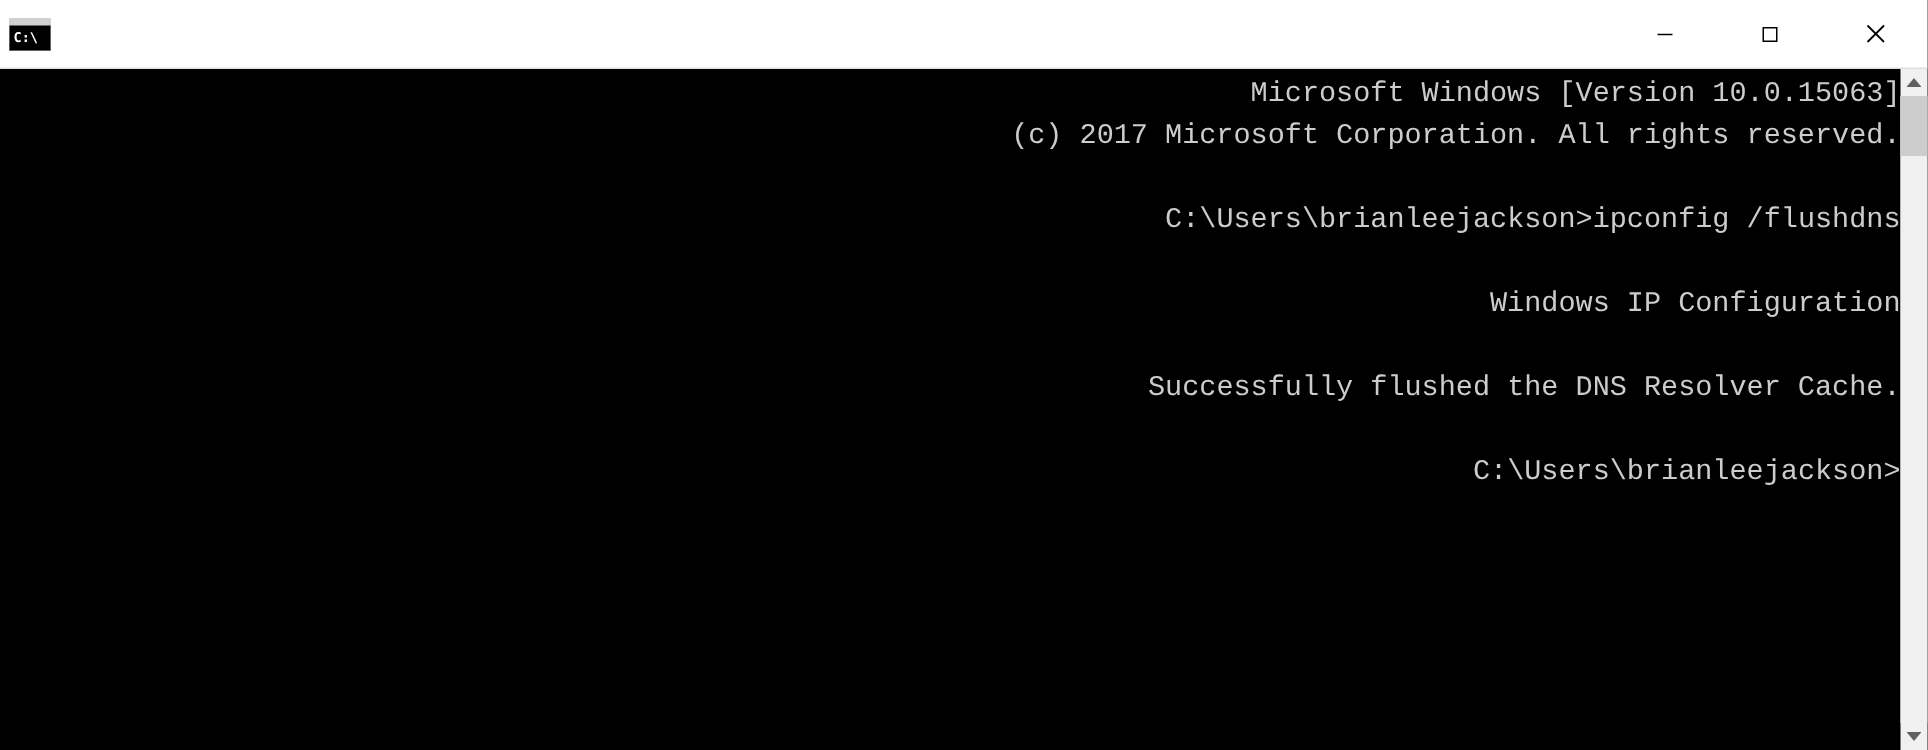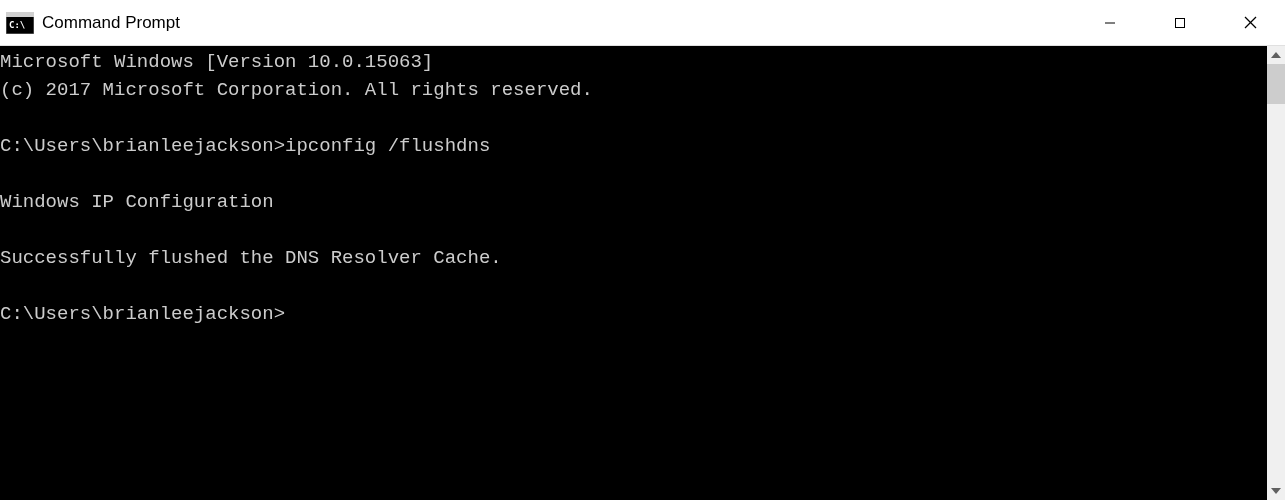--- a/index.html
+++ b/index.html
@@ -62,20 +62,21 @@
     }
     .terminal-content {
       flex-grow: 1;
       padding: 2px 0 0 0;
       font-family: Consolas, "Courier New", monospace;
       font-size: 19px;
       line-height: 28px;
       color: #cccccc;
       white-space: pre;
       overflow: hidden;
+      text-align: right;
     }
     .terminal-line {
       display: block;
       min-height: 28px;
     }
     .scrollbar {
       width: 18px;
       height: 100%;
       background: #f0f0f0;
       display: flex;
@@ -107,21 +108,20 @@
 <body>
 
 <div class="titlebar">
   <div class="titlebar-icon">
     <svg width="28" height="22" viewBox="0 0 28 22">
       <rect x="0" y="0" width="28" height="22" fill="#000000" stroke="#808080" stroke-width="1"></rect>
       <rect x="0" y="0" width="28" height="5" fill="#d0d0d0"></rect>
       <text x="3" y="16" font-family="monospace" font-size="9" fill="#ffffff" font-weight="bold">C:\</text>
     </svg>
   </div>
-  <div class="titlebar-title">Command Prompt</div>
   <div class="titlebar-spacer"></div>
   <div class="titlebar-controls">
     <div class="titlebar-button">
       <svg width="12" height="12" viewBox="0 0 12 12">
         <line x1="1" y1="6" x2="11" y2="6" stroke="#000000" stroke-width="1"></line>
       </svg>
     </div>
     <div class="titlebar-button">
       <svg width="12" height="12" viewBox="0 0 12 12">
         <rect x="1.5" y="1.5" width="9" height="9" fill="none" stroke="#000000" stroke-width="1"></rect>

